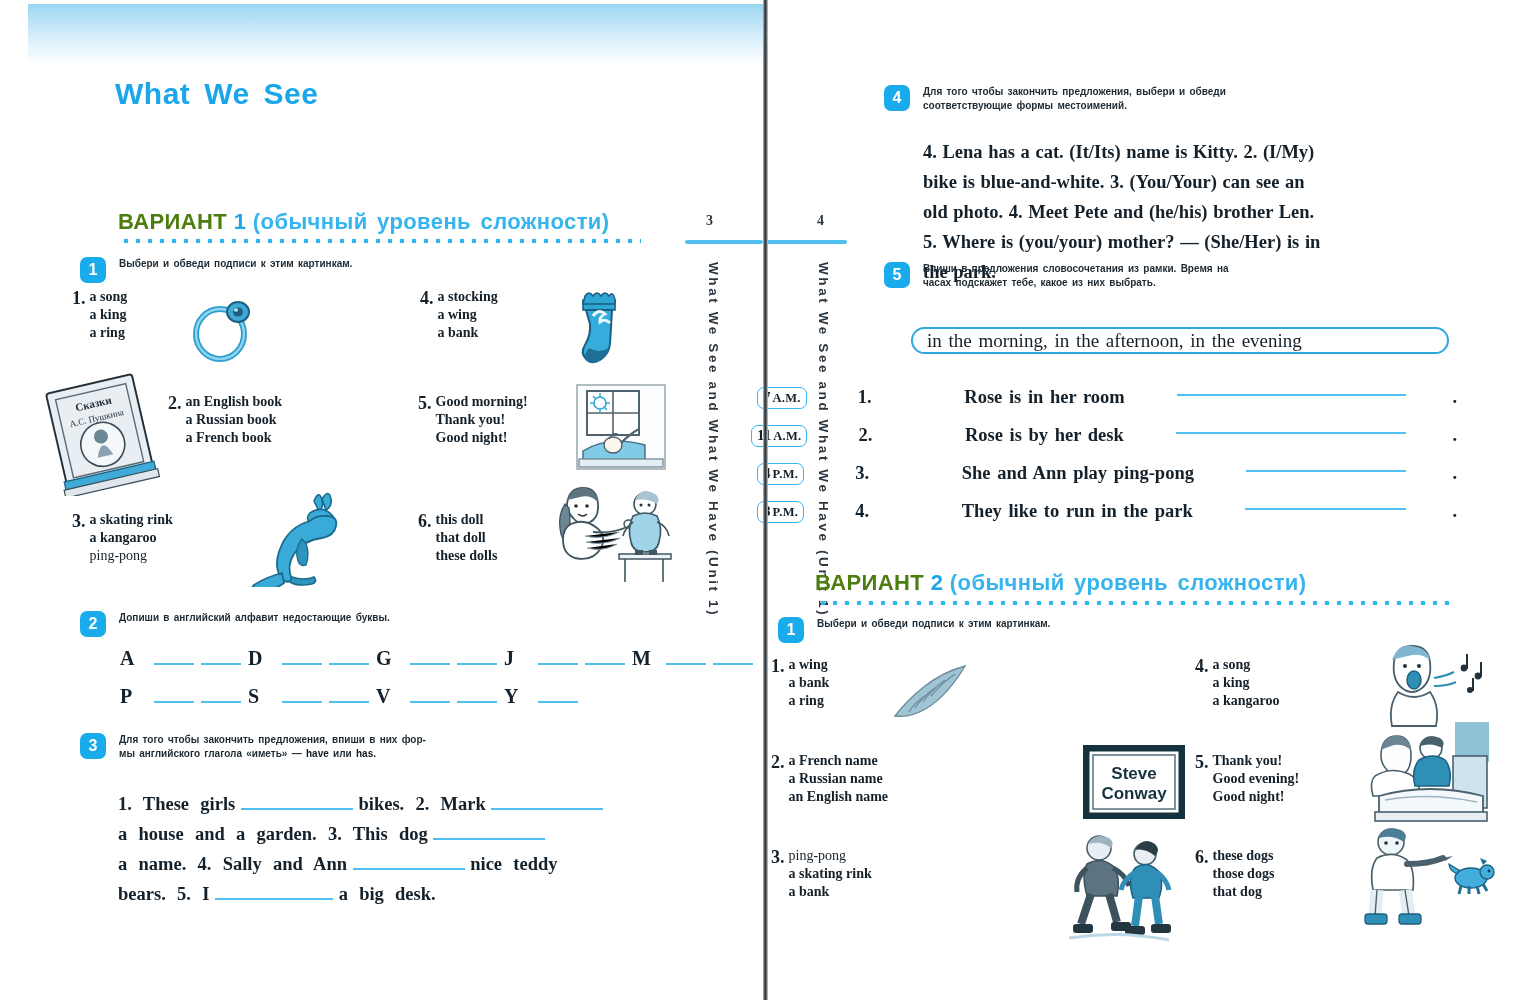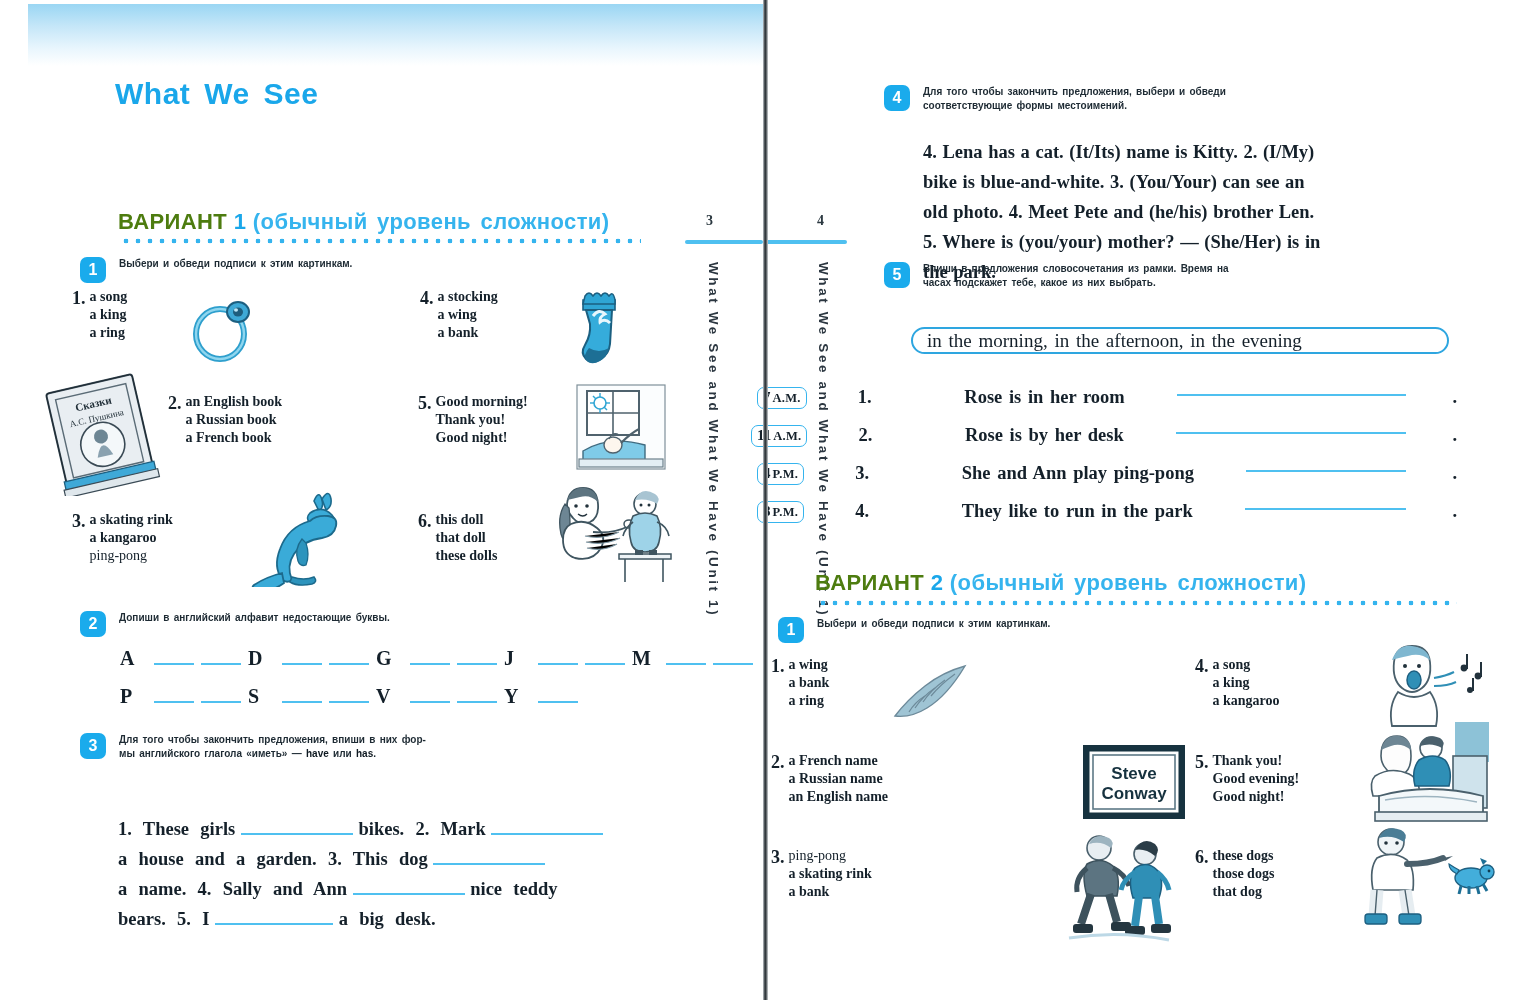--- a/index.html
+++ b/index.html
@@ -364,21 +364,21 @@
     </div>
 
     <div class="ex" style="left:80px; top:733px; width:572px;">
       <div class="badge">3</div>
       <div class="prompt">
         <span>Для того чтобы закончить предложения, впиши в них фор-</span><br>
         <span>мы английского глагола «иметь» — </span><span class="bolder">have</span><span> или </span><span class="bolder">has</span><span>.</span>
       </div>
     </div>
 
-    <div class="para" style="left:118px; top:790px; width:528px; font-weight:bold;margin-top:25px;">
+    <div class="para" style="left:118px; top:790px; width:528px; font-weight:bold;">
       <div>
         <span>1.&nbsp; These&nbsp; girls</span>
         <span class="blank" style="width:112px;"></span>
         <span>bikes.&nbsp; 2.&nbsp; Mark</span>
         <span class="blank" style="width:112px;"></span>
       </div>
       <div>
         <span>a&nbsp; house&nbsp; and&nbsp; a&nbsp; garden.&nbsp; 3.&nbsp; This&nbsp; dog</span>
         <span class="blank" style="width:112px;"></span>
       </div>

